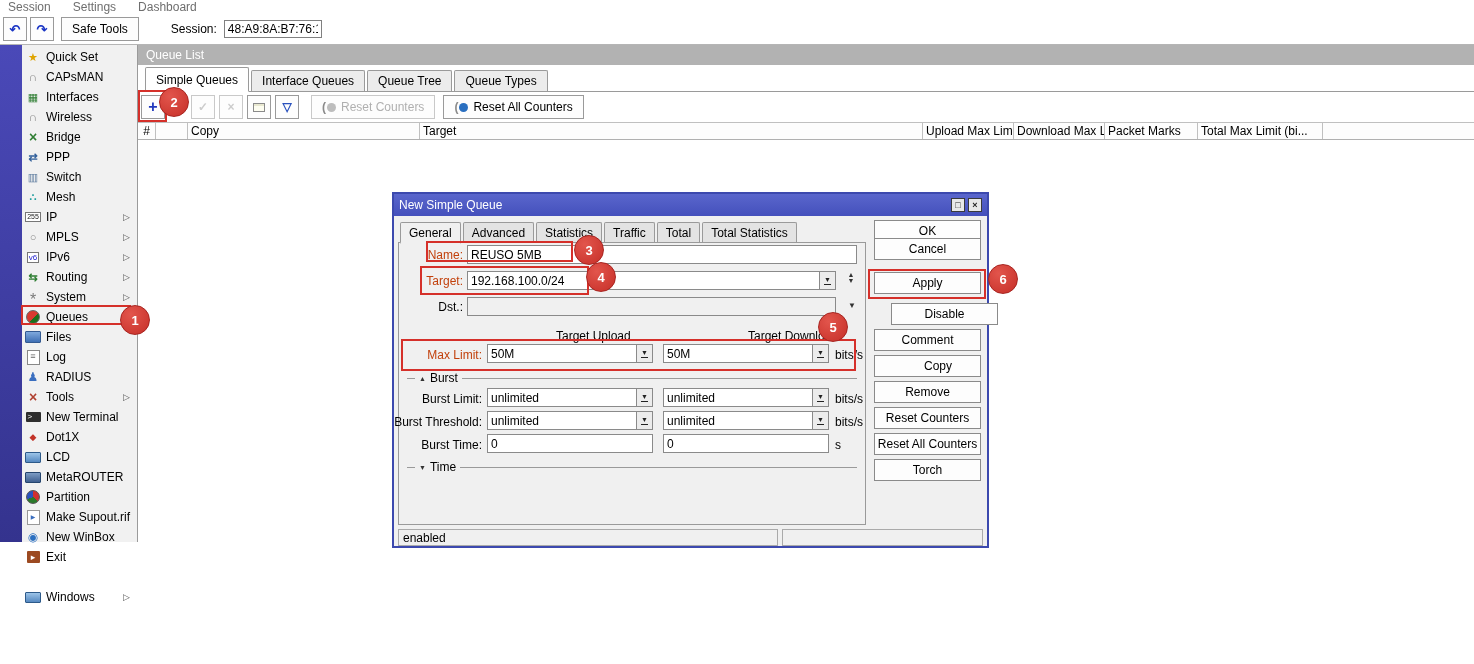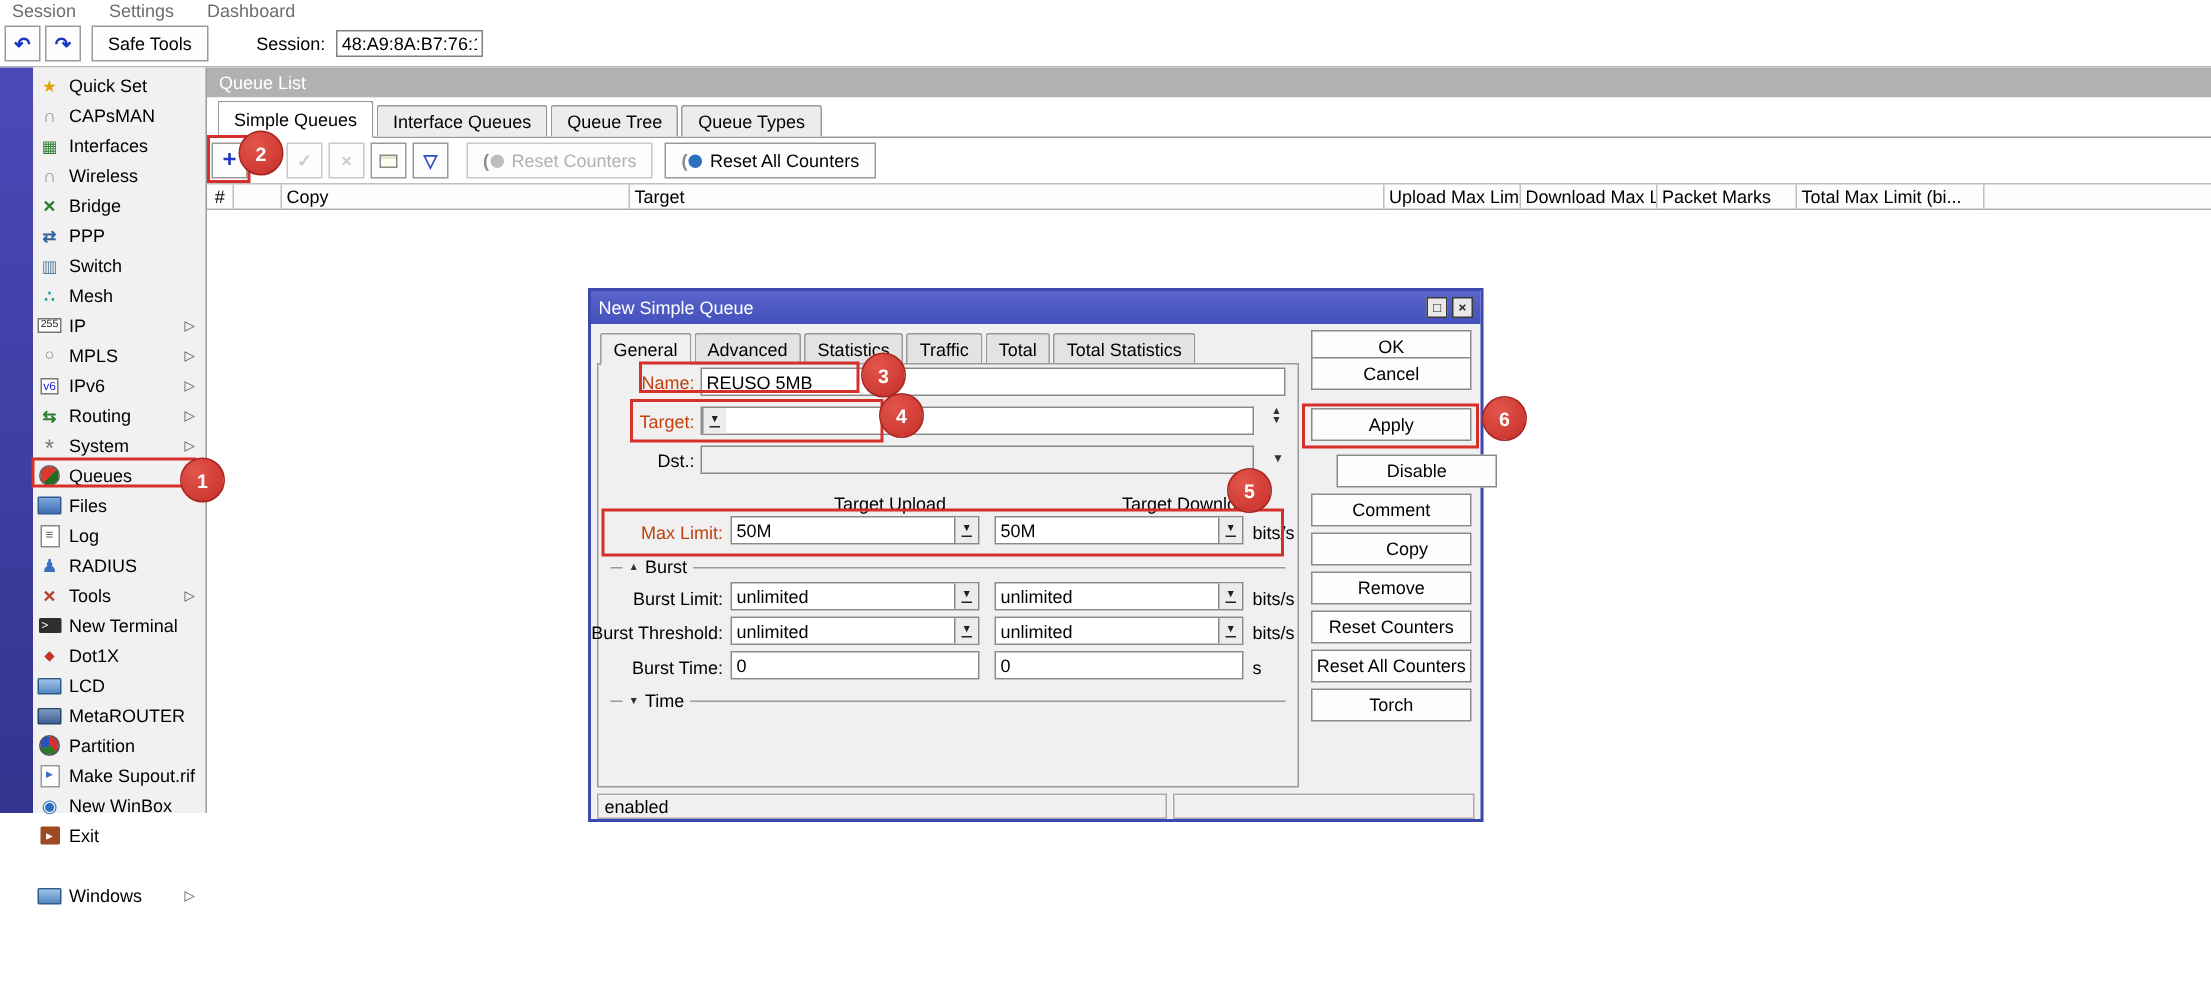--- a/index.html
+++ b/index.html
@@ -342,20 +342,21 @@
           <div class="tab">Total Statistics</div>
         </div>
 
       <div class="dlg-panel">
 
         <span class="lbl r1 blue" style="top:5px">Name:</span>
         <input class="fld" style="left: 68px; top: 2px; width: 390px;" value="REUSO 5MB">
 
         <span class="lbl r1 blue" style="top:31px">Target:</span>
         <div class="combo" style="left:68px;top:28px;width:369px">
+          <input value="192.168.100.0/24" style="">
           <span class="cbtn">
               <span>▼</span>
             </span>
         </div>
         <span class="spin" style="left:445px;top:29px">
             <span>▲</span>
             <span>▼</span>
           </span>
 
         <span class="lbl r1" style="top:57px">Dst.:</span>

